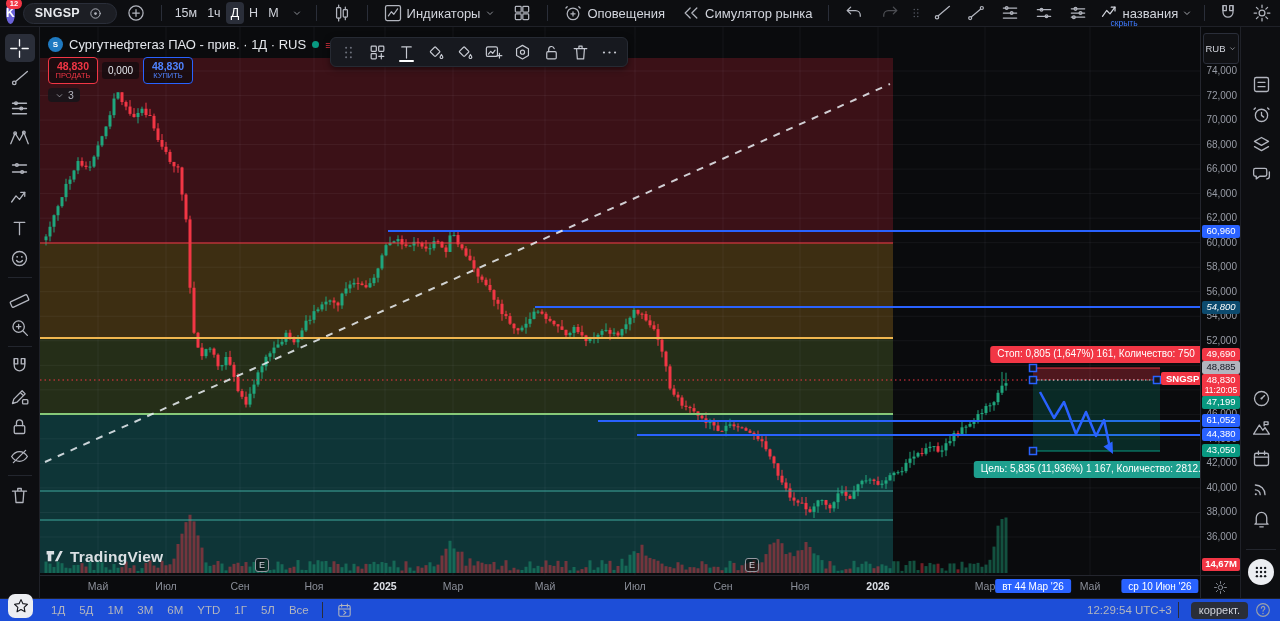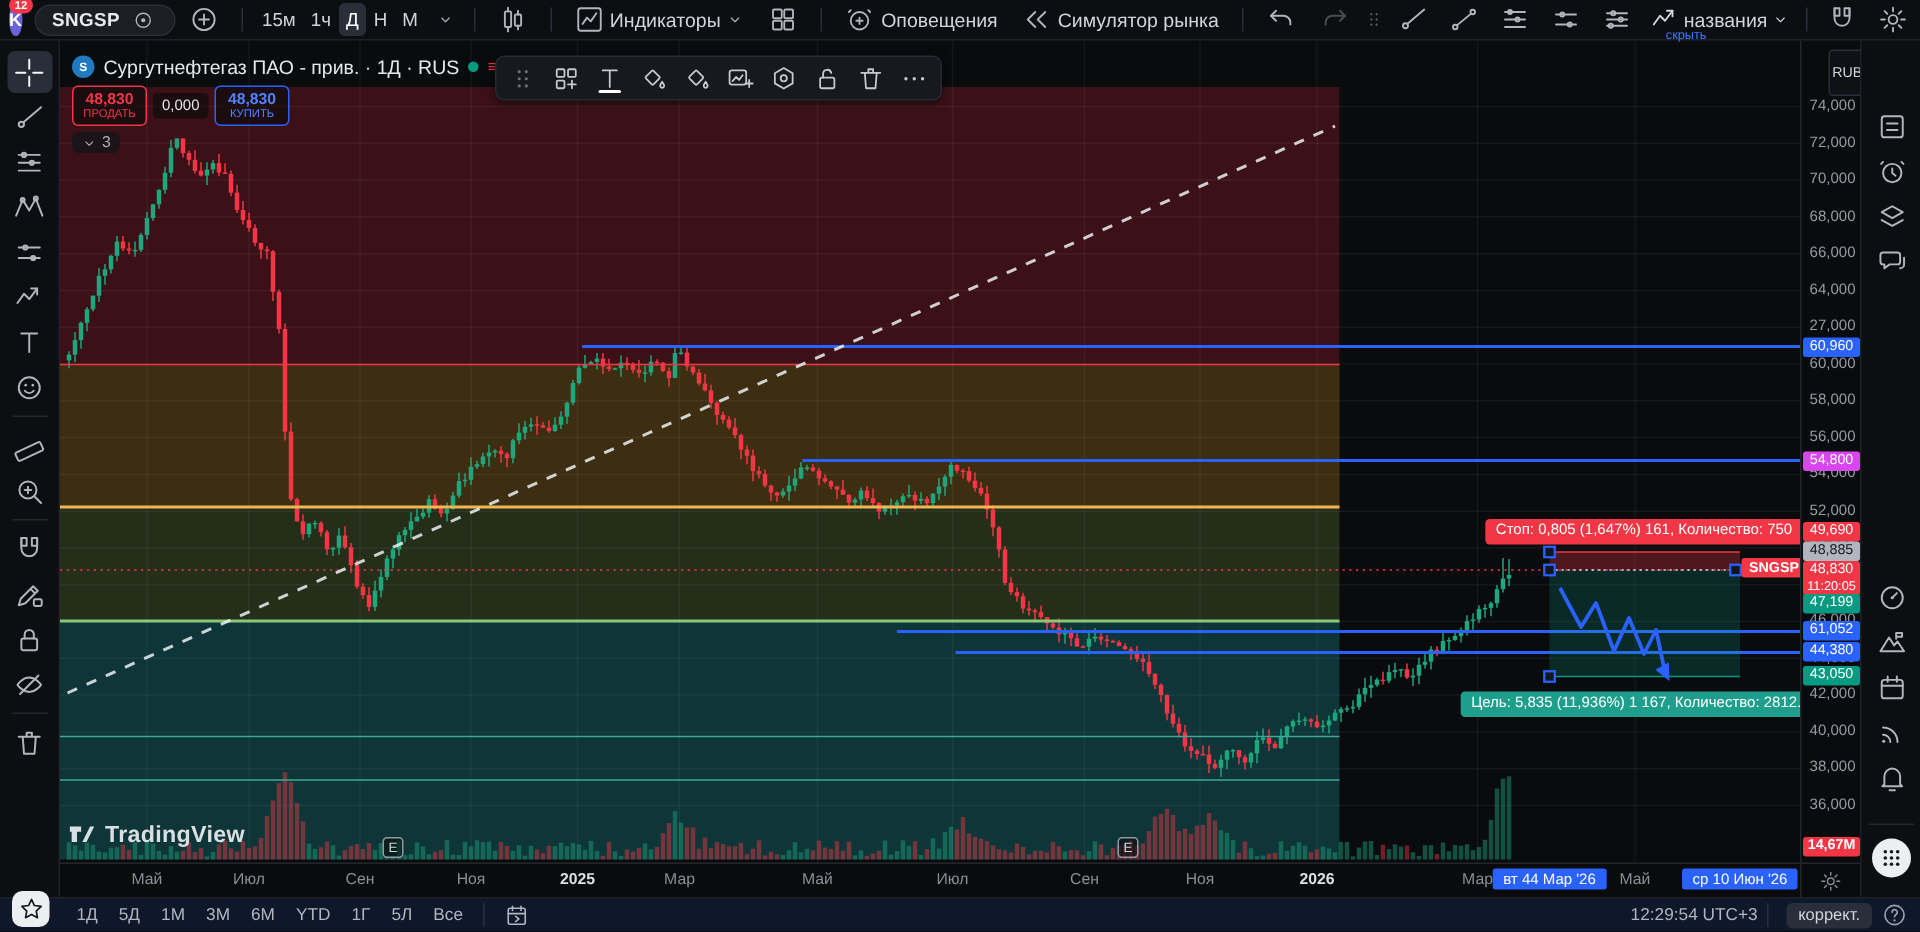--- a/index.html
+++ b/index.html
@@ -58,33 +58,33 @@
   .fbtn.drag{color:#6b6f7a;cursor:grab}
   
   .poslabel{position:absolute;transform:translateX(-50%);white-space:nowrap;font-size:10px;color:#fff;padding:2px 7px;border-radius:3px;z-index:7;text-align:center;line-height:1.25}
   .postag{position:absolute;font-size:9.5px;font-weight:bold;color:#fff;background:#f23645;padding:1px 5px;border-radius:2px;z-index:7}
   .emarker{position:absolute;width:14px;height:14px;border:1px solid #9598a1;border-radius:3px;background:rgba(8,9,11,.55);color:#d1d4dc;font-size:9px;display:flex;align-items:center;justify-content:center;z-index:5}
   .watermark{position:absolute;left:5px;top:520px;display:flex;align-items:center;gap:6px;color:#eceef2;opacity:.92;z-index:5}
   .watermark .ic{width:19px;height:19px}
   .watermark b{font-size:15.5px;letter-spacing:.2px}
   
   .paxis{position:absolute;left:1200px;top:27px;width:40px;height:548px;background:#0a0b0d;border-left:1px solid #24262e;z-index:10}
-  .rub-btn{position:absolute;left:18px;top:6px;width:36px;height:31px;border:1px solid #2a2e39;border-radius:3px;background:#101114;color:#d1d4dc;font-size:9.5px;display:flex;align-items:center;justify-content:center;gap:2px;cursor:pointer}
+  .rub-btn{position:absolute;left:2px;top:6px;width:36px;height:31px;border:1px solid #2a2e39;border-radius:3px;background:#101114;color:#d1d4dc;font-size:9.5px;display:flex;align-items:center;justify-content:center;gap:2px;cursor:pointer}
   .rub-btn .ic{width:9px;height:9px}
   .ptick{position:absolute;right:3px;font-size:10px;color:#989ca6;white-space:nowrap}
   .plabel{position:absolute;left:1px;width:38px;text-align:center;font-size:9.5px;border-radius:2px;padding:1px 0;z-index:3;line-height:1.15}
   
   .taxis{position:absolute;left:40px;top:575px;width:1160px;height:23px;background:#0a0b0d;border-top:1px solid #24262e;z-index:10}
   .ttick{position:absolute;top:4px;transform:translateX(-50%);font-size:10.5px;color:#8b8f99;white-space:nowrap}
   .ttick.major{color:#dde0e6;font-weight:bold}
   .dlabel{position:absolute;top:3px;transform:translateX(-50%);background:#2962ff;color:#fff;font-size:10px;padding:1.5px 7px;border-radius:2px;white-space:nowrap;z-index:4}
   .taxis-corner{position:absolute;left:1200px;top:575px;width:40px;height:23px;background:#0a0b0d;border-top:1px solid #24262e;border-left:1px solid #24262e;z-index:10;display:flex;align-items:center;justify-content:center;color:#8b8f99}
   .taxis-corner .ic{width:15px;height:15px}
   
-  .bbar{position:absolute;left:0;top:598px;width:1280px;height:23px;background:#0f172a;border-top:1px solid #1f2128;display:flex;align-items:center;z-index:30;padding-left:44px;font-size:11.5px}
+  .bbar{position:absolute;left:0;top:598px;width:1280px;height:23px;background:#1d4ed8;border-top:1px solid #1f2128;display:flex;align-items:center;z-index:30;padding-left:44px;font-size:11.5px}
   .rng{padding:2px 7px;border-radius:4px;color:#b2b5be;cursor:pointer;white-space:nowrap}
   .clock{margin-left:auto;color:#b2b5be;font-size:11.5px;cursor:pointer}
   .adjust{margin:16px 6px;background:#2a2e39;color:#d1d4dc;border-radius:4px;padding:2.5px 8px;font-size:11px;cursor:pointer}
   .help-circ{width:18px;height:18px;margin-right:8px;color:#9aa0aa;cursor:pointer}
 </style>
 </head>
 <body>
 
 <div class="topbar">
   <div class="avatar">
@@ -1365,36 +1365,36 @@
           <path fill="none" stroke="currentColor" stroke-width="1.5" stroke-linecap="round" stroke-linejoin="round" d="M7 10l5 5 5-5"></path>
         </svg>
       </span>
   </div>
 <div class="ptick" style="top: 38px;">74,000</div>
     <div class="ptick" style="top: 62.526px;">72,000</div>
     <div class="ptick" style="top: 87.052px;">70,000</div>
     <div class="ptick" style="top: 111.578px;">68,000</div>
     <div class="ptick" style="top: 136.104px;">66,000</div>
     <div class="ptick" style="top: 160.63px;">64,000</div>
-    <div class="ptick" style="top: 185.156px;">27,000</div>
+    <div class="ptick" style="top: 185.156px;">62,000</div>
     <div class="ptick" style="top: 209.682px;">60,000</div>
     <div class="ptick" style="top: 234.208px;">58,000</div>
     <div class="ptick" style="top: 258.734px;">56,000</div>
     <div class="ptick" style="top: 283.26px;">54,000</div>
     <div class="ptick" style="top: 307.786px;">52,000</div>
     <div class="ptick" style="top: 332.312px;">50,000</div>
     <div class="ptick" style="top: 356.838px;">48,000</div>
     <div class="ptick" style="top: 381.364px;">46,000</div>
     <div class="ptick" style="top: 405.89px;">44,000</div>
     <div class="ptick" style="top: 430.416px;">42,000</div>
     <div class="ptick" style="top: 454.942px;">40,000</div>
     <div class="ptick" style="top: 479.468px;">38,000</div>
     <div class="ptick" style="top: 503.994px;">36,000</div>
     <div class="plabel" style="top: 198px; background: rgb(41, 98, 255); color: rgb(255, 255, 255);">60,960</div>
-    <div class="plabel" style="top: 274px; background: #d946ef; color: rgb(255, 255, 255);">54,800</div>
+    <div class="plabel" style="top: 274px; background: #0c4a6e; color: rgb(255, 255, 255); font-style: italic;">54,800</div>
     <div class="plabel" style="top: 321px; background: rgb(242, 54, 69); color: rgb(255, 255, 255);">49,690</div>
     <div class="plabel" style="top: 334px; background: rgb(178, 181, 190); color: rgb(19, 23, 34);">48,885</div>
     <div class="plabel" style="top: 347px; background: rgb(242, 54, 69); color: rgb(255, 255, 255);">
       <div>48,830</div>
       <div style="font-size:8.5px">11:20:05</div>
     </div>
     <div class="plabel" style="top: 369px; background: rgb(8, 153, 129); color: rgb(255, 255, 255);">47,199</div>
     <div class="plabel" style="top: 387px; background: rgb(41, 98, 255); color: rgb(255, 255, 255);">61,052</div>
     <div class="plabel" style="top: 401px; background: rgb(41, 98, 255); color: rgb(255, 255, 255);">44,380</div>
     <div class="plabel" style="top: 417px; background: rgb(8, 153, 129); color: rgb(255, 255, 255);">43,050</div>

